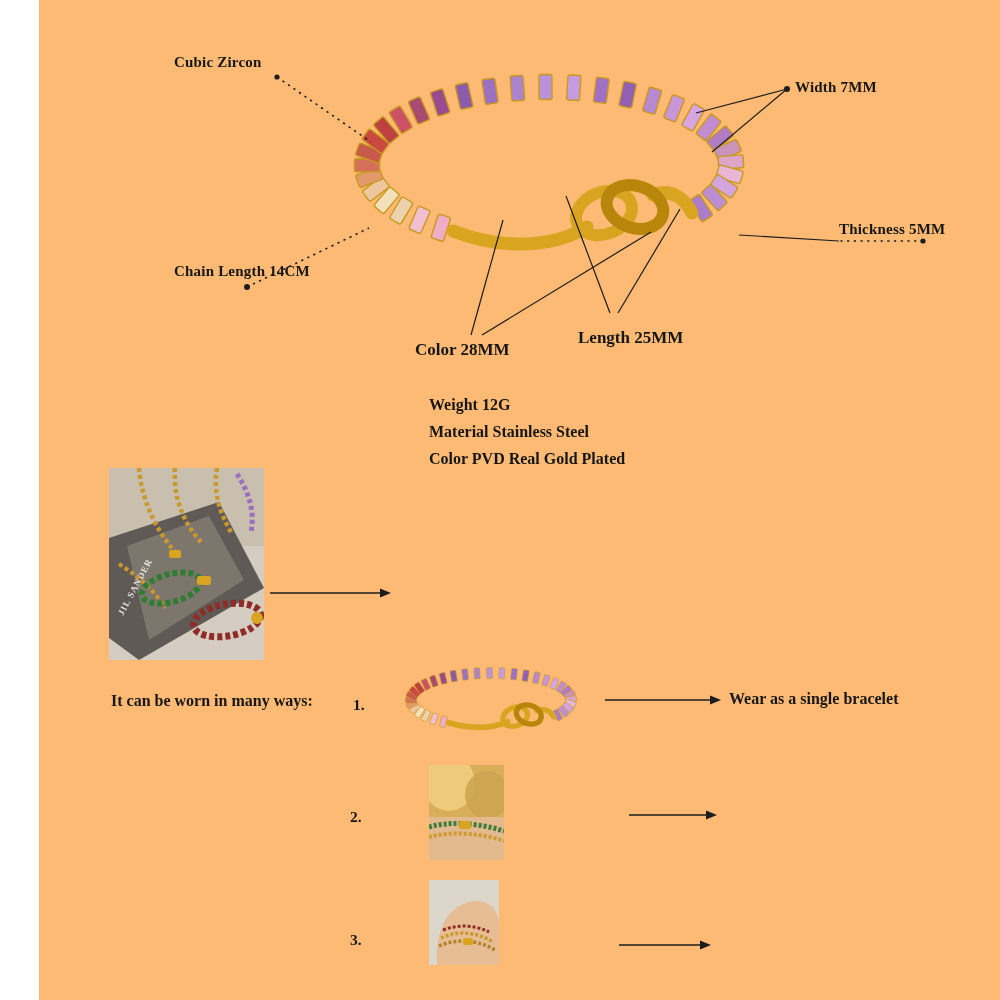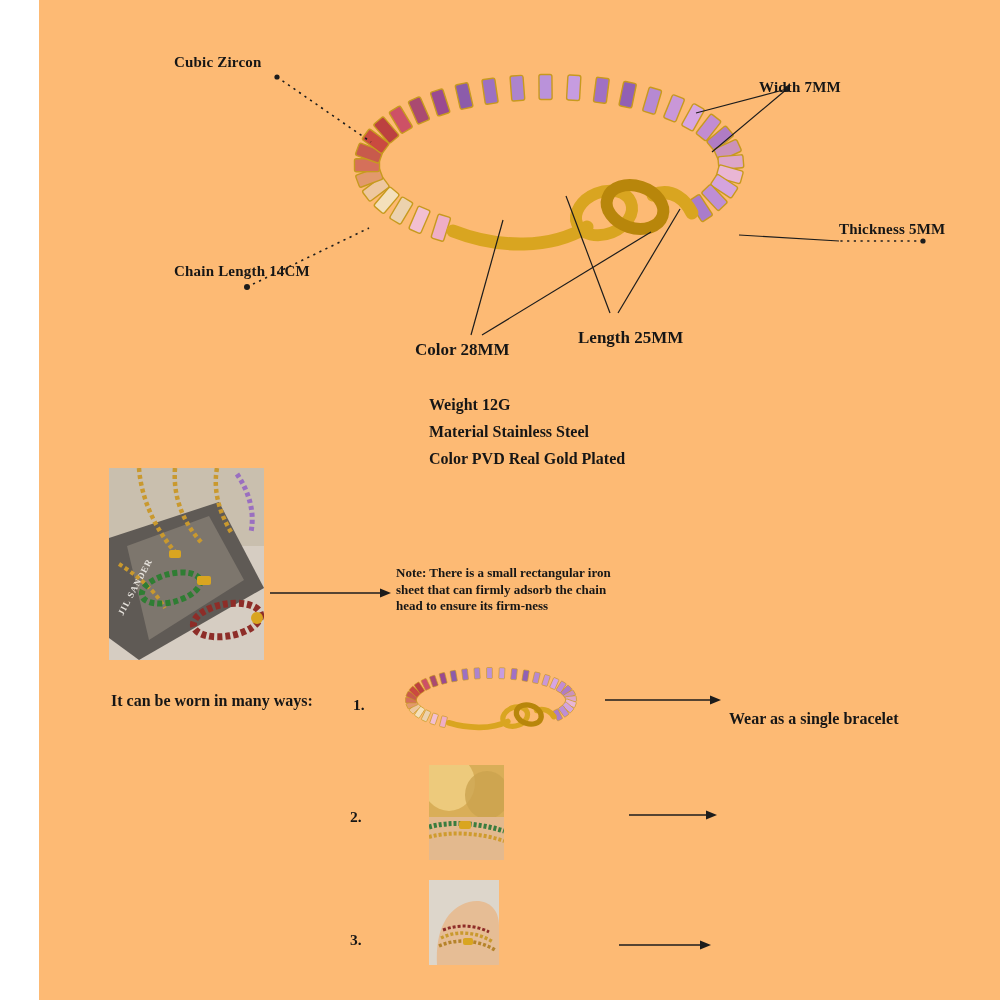--- a/index.html
+++ b/index.html
@@ -83,21 +83,21 @@
       <circle cx="884" cy="241" r="2.6"></circle>
       <circle cx="208" cy="287" r="3"></circle>
       <path d="M341,588.5 L352,593 L341,597.5 Z"></path>
       <path d="M671,695.5 L682,700 L671,704.5 Z"></path>
       <path d="M667,810.5 L678,815 L667,819.5 Z"></path>
       <path d="M661,940.5 L672,945 L661,949.5 Z"></path>
     </g>
   </svg>
 
   <div class="abs callout" style="left:135px;top:54px;z-index:10">Cubic Zircon</div>
-  <div class="abs callout" style="left:720px;top:79px;z-index:10">Width 7MM</div>
+  <div class="abs callout" style="left:756px;top:79px;z-index:10">Width 7MM</div>
   <div class="abs callout" style="left:800px;top:221px;z-index:10">Thickness 5MM</div>
   <div class="abs callout" style="left:135px;top:263px;z-index:10">Chain Length 14CM</div>
   <div class="abs len" style="left:539px;top:328px;z-index:10">Length 25MM</div>
   <div class="abs len" style="left:376px;top:340px;z-index:10">Color 28MM</div>
 
   <div class="abs spec" style="left:390px;top:396px;z-index:10">Weight 12G</div>
   <div class="abs spec" style="left:390px;top:423px;z-index:10">Material Stainless Steel</div>
   <div class="abs spec" style="left:390px;top:450px;z-index:10">Color PVD Real Gold Plated</div>
 
   <svg class="abs" style="left:70px;top:468px;z-index:2" width="155" height="192" viewBox="0 0 155 192">
@@ -113,21 +113,20 @@
       <path d="M10,96 C26,106 44,120 56,140" stroke-width="4"></path>
     </g>
     <path d="M128,6 C140,24 146,44 142,64" fill="none" stroke="#9a6fc0" stroke-width="5" stroke-dasharray="4 3"></path>
     <ellipse cx="62" cy="120" rx="30" ry="14" fill="none" stroke="#2f7d33" stroke-width="6" stroke-dasharray="5 3" transform="rotate(-15 62 120)"></ellipse>
     <ellipse cx="118" cy="152" rx="34" ry="16" fill="none" stroke="#8e2d28" stroke-width="7" stroke-dasharray="5 3" transform="rotate(-10 118 152)"></ellipse>
     <rect x="88" y="108" width="14" height="9" rx="2" fill="#d9a520"></rect>
     <circle cx="148" cy="150" r="6" fill="#d9a520"></circle>
     <rect x="60" y="82" width="12" height="8" rx="2" fill="#d9a520"></rect>
   </svg>
 
-  <div class="abs note" style="left:357px;top:565px;z-index:10">Note: There is a small rectangular iron sheet that can firmly adsorb the chain head to ensure its firm-ness</div>
 
   <div class="abs waysintro" style="left:72px;top:692px;z-index:10">It can be worn in many ways:</div>
   <div class="abs num" style="left:314px;top:696px;z-index:10">1.</div>
   <div class="abs num" style="left:311px;top:808px;z-index:10">2.</div>
   <div class="abs num" style="left:311px;top:931px;z-index:10">3.</div>
 
   <svg id="bracelet-small" class="abs" style="left:362px;top:666px;z-index:2" width="180" height="72" viewBox="0 0 180 72">
       <rect x="39.611360645235344" y="50.22318507989935" width="5.714285714285714" height="10.989010989010989" rx="0.8791208791208791" fill="#efaec6" stroke="#c79a1e" stroke-width="0.6153846153846153" transform="rotate(-166.001723510116 42.4685035023782 55.71769057440485)"></rect>
       <rect x="30.22506685867292" y="47.47877421070485" width="5.714285714285714" height="10.989010989010989" rx="0.8791208791208791" fill="#f2bfd1" stroke="#c79a1e" stroke-width="0.6153846153846153" transform="rotate(-161.13437133622074 33.08220971581578 52.973279705210345)"></rect>
       <rect x="22.21036046731277" y="44.277151085739696" width="5.714285714285714" height="10.989010989010989" rx="0.8791208791208791" fill="#ecd2ae" stroke="#c79a1e" stroke-width="0.6153846153846153" transform="rotate(-154.8754766223282 25.06750332445563 49.77165658024519)"></rect>
@@ -178,15 +177,15 @@
 
   <svg class="abs" style="left:390px;top:880px;z-index:2" width="70" height="85" viewBox="0 0 70 85">
     <rect width="70" height="85" fill="#ddd6cb"></rect>
     <path d="M8,85 C6,50 18,28 40,22 C58,18 70,28 70,46 L70,85 Z" fill="#e6bd95"></path>
     <path d="M14,50 C30,44 46,45 60,52" fill="none" stroke="#8e2d28" stroke-width="3" stroke-dasharray="3 2"></path>
     <path d="M12,58 C28,50 48,52 64,62" fill="none" stroke="#c9992e" stroke-width="3.5" stroke-dasharray="3 2"></path>
     <path d="M10,66 C28,58 50,60 66,70" fill="none" stroke="#b5832a" stroke-width="3.5" stroke-dasharray="3 2"></path>
     <rect x="34" y="58" width="10" height="7" rx="2" fill="#d9a520"></rect>
   </svg>
 
-  <div class="abs way-single" style="left:690px;top:710px;z-index:10">Wear as a single bracelet</div>
+  <div class="abs way-single" style="left:690px;top:690px;z-index:10">Wear as a single bracelet</div>
 
 </div>
 
 </body></html>

